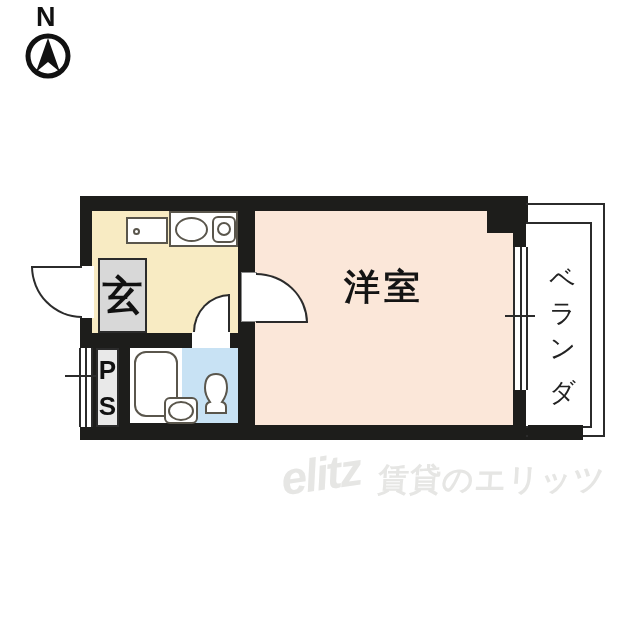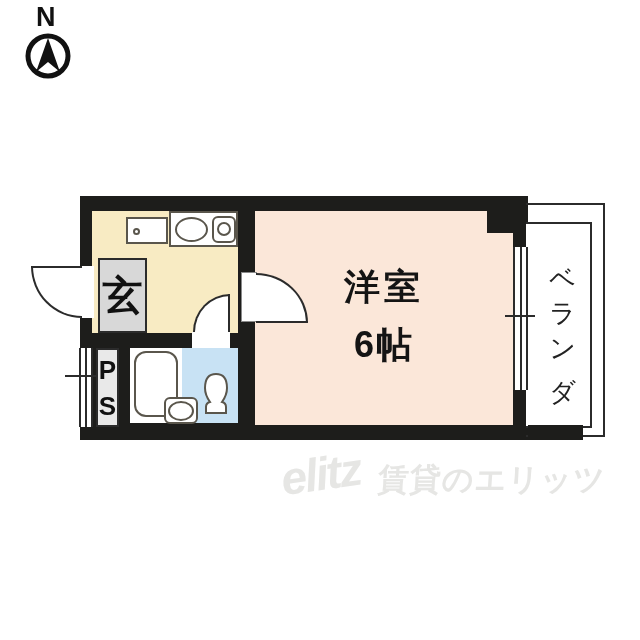--- a/index.html
+++ b/index.html
@@ -93,21 +93,20 @@
   <div class="abs ver-inner"></div>
   <div class="abs ver-label">ベランダ</div>
   <div class="abs bar-ext"></div>
 
   <div class="abs kitchen"></div>
   <div class="abs main-room"></div>
   <div class="abs tr-block"></div>
 
   <div class="abs room-label">
     <div class="room-name">洋室</div>
-    <div class="room-size">6帖</div>
   </div>
 
   <div class="abs genkan">
     <span class="genkan-txt">玄</span>
   </div>
 
   <div class="abs counter">
     <div class="abs counter-dot"></div>
   </div>
   <div class="abs kunit">

